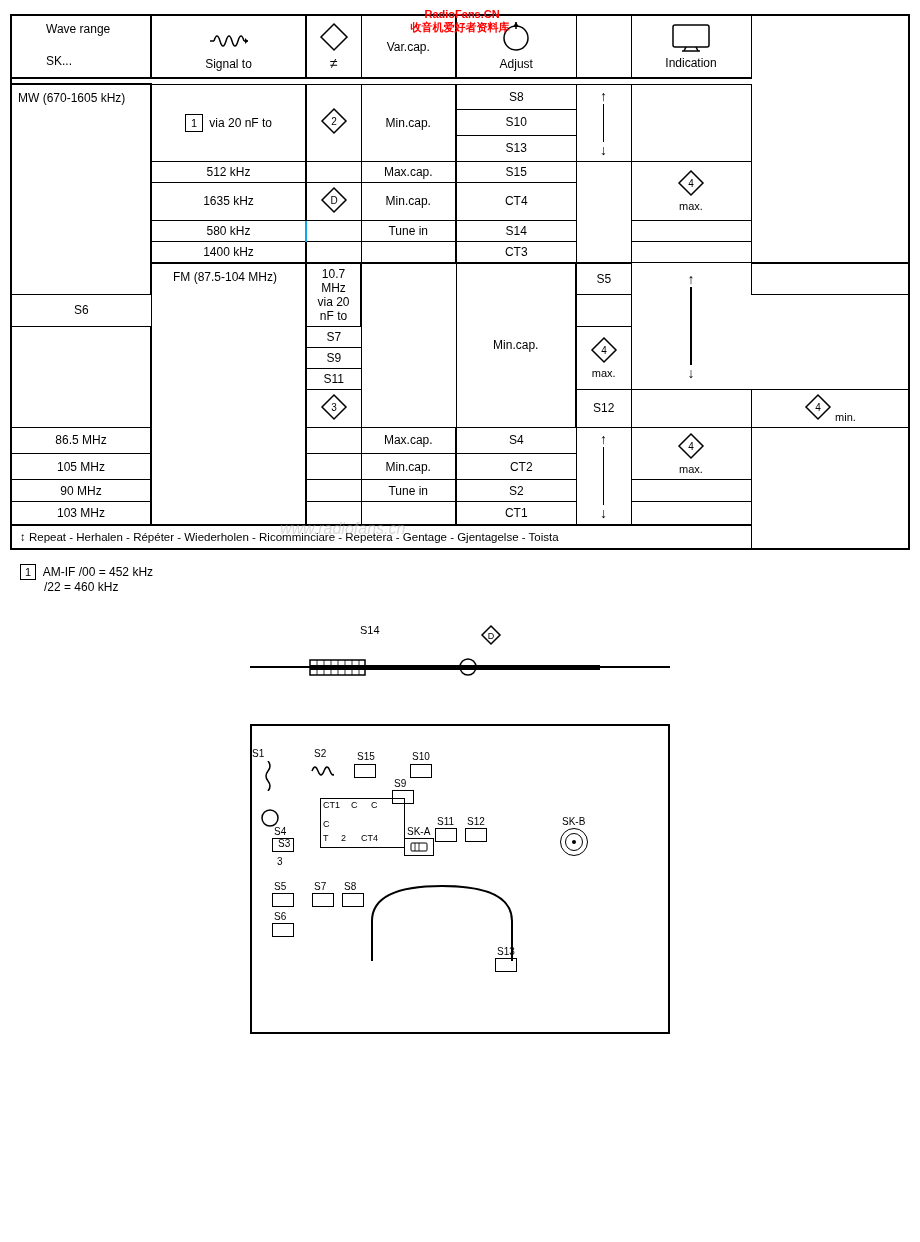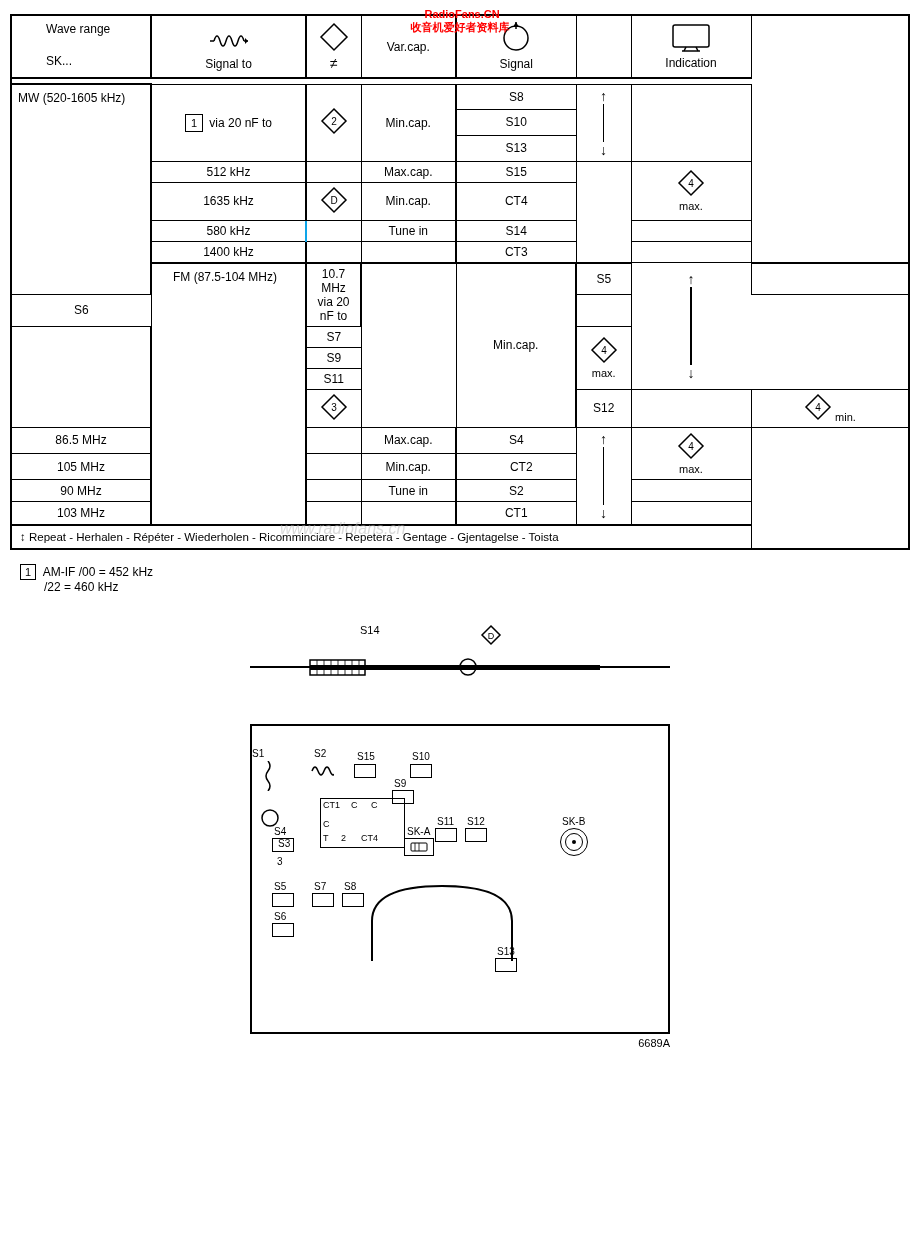--- a/index.html
+++ b/index.html
@@ -156,21 +156,21 @@
         <span>Var.cap.</span>
       </th>
       <th rowspan="2" style="border-right:1px solid #000;">
         
         <svg width="32" height="32" viewBox="0 0 32 32">
           <circle cx="16" cy="16" r="12" fill="none" stroke="#000" stroke-width="1.5"></circle>
 
           <line x1="16" y1="0" x2="16" y2="7" stroke="#000" stroke-width="1.5"></line>
           <polygon points="13,5 16,0 19,5" fill="#000"></polygon>
         </svg>
-        <div>Signal</div>
+        <div>Adjust</div>
       </th>
       <th rowspan="2"></th>
       <th rowspan="2">
         
         <div style="display:flex;align-items:center;justify-content:center;margin-bottom:4px;">
           <svg width="38" height="28" viewBox="0 0 38 28">
             <rect x="1" y="1" width="36" height="22" rx="2" fill="none" stroke="#000" stroke-width="1.5"></rect>
             <line x1="14" y1="23" x2="12" y2="27" stroke="#000" stroke-width="1.5"></line>
             <line x1="24" y1="23" x2="26" y2="27" stroke="#000" stroke-width="1.5"></line>
             <line x1="10" y1="27" x2="28" y2="27" stroke="#000" stroke-width="1.5"></line>
@@ -184,21 +184,21 @@
   <tbody>
 
     <tr>
       <td colspan="7" class="section-header thick-border-top" style="border-top:2px solid #000;border-left:none;border-right:none;border-bottom:none;padding:2px 6px;">
         
       </td>
     </tr>
 
     <tr>
       <td rowspan="8" class="left-align" style="border-right:2px solid #000;vertical-align:top;padding-top:6px;border-top:2px solid #000;">
-        <span>MW (520-1605 kHz)</span>
+        <span>MW (670-1605 kHz)</span>
       </td>
       <td rowspan="3" style="border-right:2px solid #000;vertical-align:middle;">
         
         <span style="display:inline-flex;align-items:center;justify-content:center;border:1.5px solid #000;width:18px;height:18px;font-size:11px;margin-right:3px;">1</span>
         <span>via 20 nF to</span>
       </td>
       <td rowspan="3" style="border-right:1px solid #000;vertical-align:middle;">
         
         <svg width="28" height="28" viewBox="0 0 28 28">
           <polygon points="14,2 26,14 14,26 2,14" fill="none" stroke="#000" stroke-width="1.5"></polygon>
@@ -504,17 +504,16 @@
       <path d="M10,80 L10,40 Q10,5 80,5 Q150,5 150,40 L150,80" fill="none" stroke="#000" stroke-width="2"></path>
     </svg>
 
     <div style="position:absolute;left:245px;top:220px;font-size:10px;">S13</div>
     <div style="position:absolute;left:243px;top:232px;width:22px;height:14px;border:1.5px solid #000;"></div>
 
     <div style="position:absolute;left:25px;top:130px;font-size:10px;">3</div>
 
   </div>
 
-  <div class="fig-label" style="text-align:right;width:420px;font-size:11px;margin-top:3px;">6689A</div>
 
 </div>
 
 <div style="position:absolute;top:520px;left:280px;color:rgba(180,180,180,0.5);font-size:16px;font-style:italic;pointer-events:none;">www.radiofans.cn</div>
 
 </body></html>

